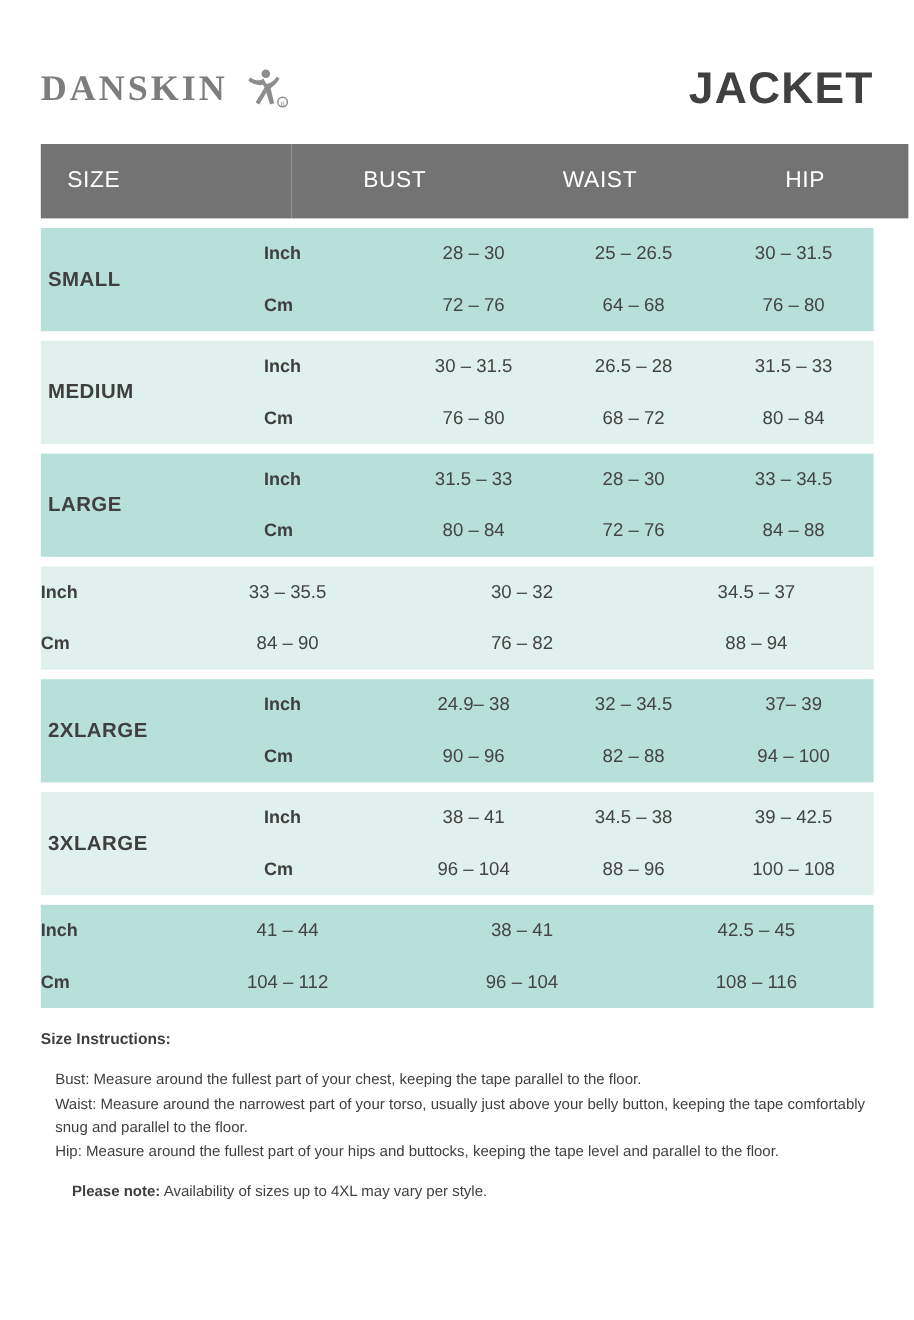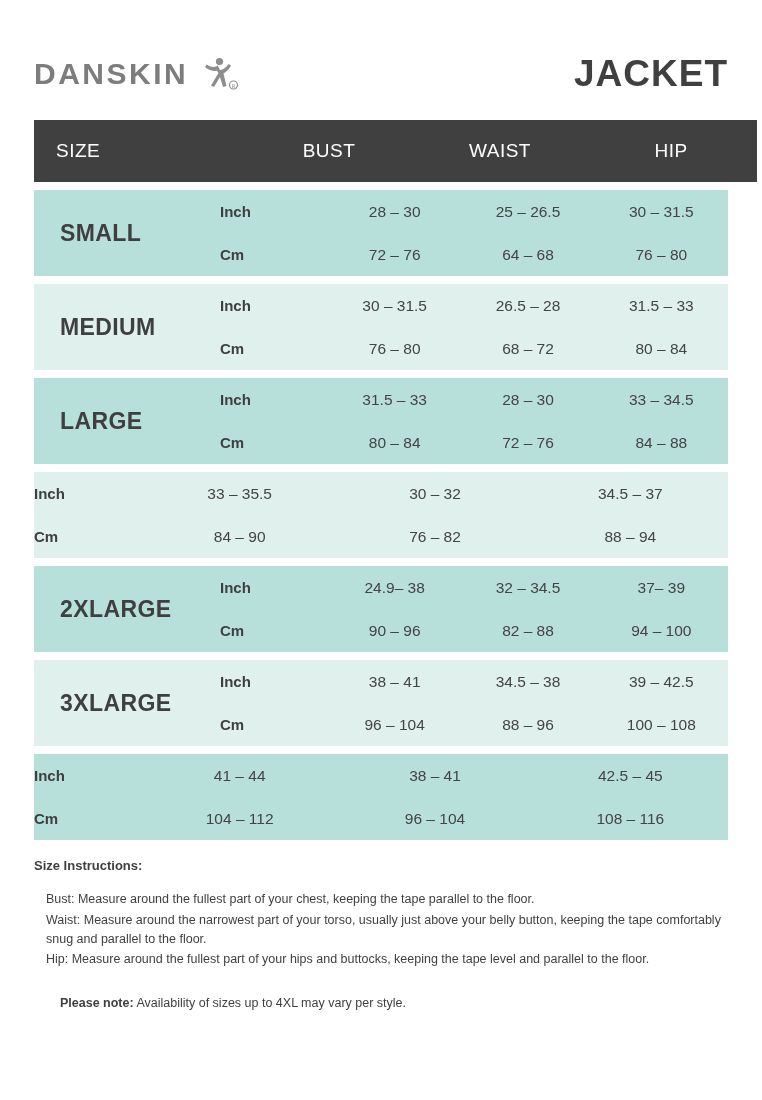--- a/index.html
+++ b/index.html
@@ -34,21 +34,21 @@
   .brand {
     display: flex;
     align-items: center;
     gap: 8px;
   }
   .brand-name {
     font-size: 30px;
     font-weight: bold;
     letter-spacing: 2.5px;
     color: #7d7d7d;
-    font-family: Liberation Sans, sans-serif;
+    font-family: Liberation Serif, serif;
   }
   .brand-mark {
     position: relative;
     width: 44px;
     height: 44px;
   }
   .brand-mark svg { display: block; }
   .doc-title {
     font-size: 37px;
     font-weight: bold;
@@ -56,21 +56,21 @@
     color: #404040;
   }
 
   
   .table {
     width: 694px;
     border-collapse: collapse;
     table-layout: fixed;
   }
   .thead-row {
-    background: #404040;
+    background: #737373;
   }
   .thead-row th {
     color: #ffffff;
     font-size: 19px;
     font-weight: normal;
     height: 60px;
     vertical-align: middle;
     text-align: center;
     letter-spacing: 0.5px;
   }
@@ -86,23 +86,23 @@
     margin-bottom: 8px;
     box-sizing: border-box;
   }
   .band.dark  { background: #b7e0db; }
   .band.light { background: #dff0ed; }
 
   .col-size {
     width: 186px;
     display: flex;
     align-items: center;
-    padding-left: 26px;
+    padding-left: 6px;
     box-sizing: border-box;
-    font-size: 23px;
+    font-size: 17px;
     font-weight: bold;
     color: #3f3f3f;
     letter-spacing: 0.4px;
   }
   .col-rows {
     flex: 1;
   }
   .unit-row {
     display: flex;
     align-items: center;
@@ -130,21 +130,21 @@
   }
   .instructions .title {
     font-weight: bold;
     font-size: 13px;
     margin-bottom: 14px;
   }
   .instructions p {
     margin: 0 0 1px 12px;
   }
   .note {
-    margin-top: 24px;
+    margin-top: 14px;
     font-size: 12.5px;
     color: #3f3f3f;
     padding-left: 26px;
   }
   .note b { font-weight: bold; }
 </style>
 </head>
 <body>
 
 <div class="page">

